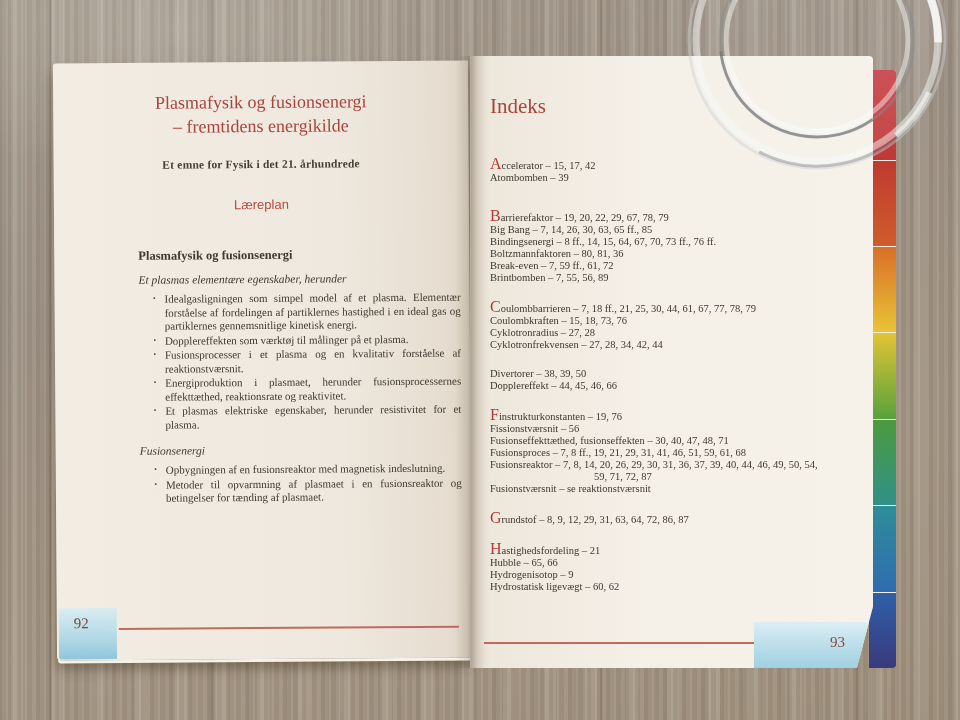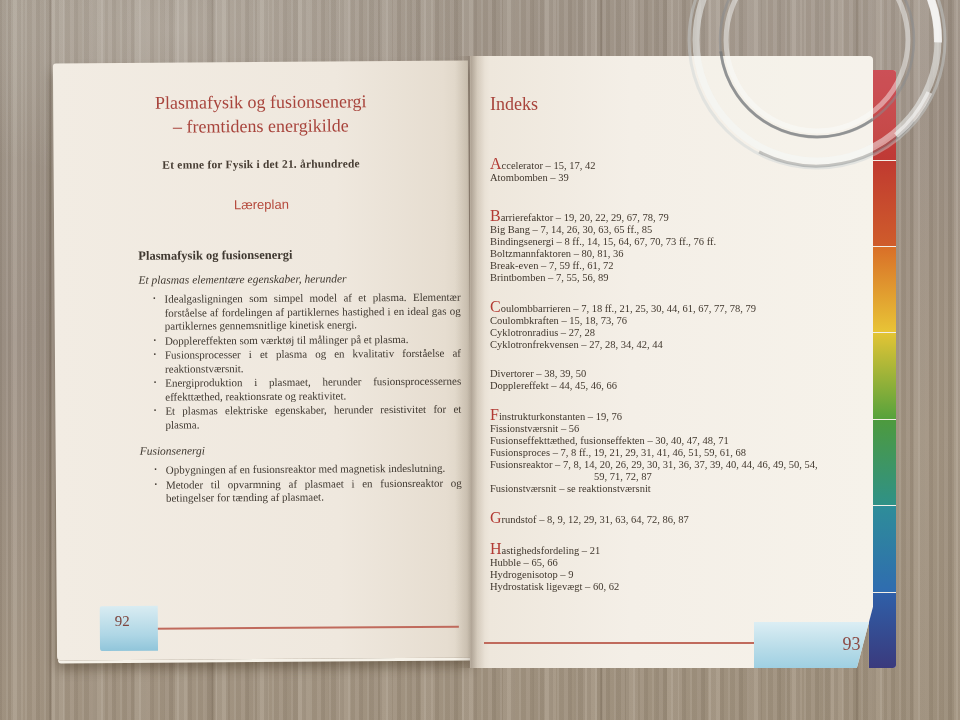--- a/index.html
+++ b/index.html
@@ -56,36 +56,36 @@
   .lp-subtitle{margin-top:20px;font-size:11.5px;font-weight:bold;color:#473d33;letter-spacing:.2px;}
   .lp-laereplan{margin-top:27px;font-family:"Liberation Sans",sans-serif;font-size:13px;color:#b5493c;}
   .lp-body{position:absolute;top:186px;left:84px;width:322px;color:#3f3830;}
   .lp-heading{font-size:12.5px;font-weight:bold;}
   .lp-sub{font-size:11.5px;font-style:italic;margin-top:10px;}
   ul.bullets{margin:7px 0 0 0;padding:0 0 0 14px;list-style:none;}
   ul.bullets li{position:relative;font-size:11px;line-height:13.5px;text-align:justify;
       padding-left:12px;margin-bottom:1px;}
   ul.bullets li::before{content:"\00B7";position:absolute;left:0;top:-1px;font-weight:bold;}
   .lp-rule{position:absolute;top:565px;left:62px;width:340px;height:1.5px;background:#c06a5c;}
-  .lp-tab{position:absolute;left:2px;bottom:9px;width:58px;height:45px;border-radius:2px 0 0 3px;
-      background:linear-gradient(180deg,#d9ecf2 0%,#aed6e5 65%,#90c5da 100%);margin-left:41px;}
+  .lp-tab{position:absolute;left:2px;bottom:1px;width:58px;height:51px;border-radius:2px 0 0 3px;
+      background:linear-gradient(180deg,#d9ecf2 0%,#aed6e5 65%,#90c5da 100%);}
   .lp-pagenum{margin:7px 0 0 15px;font-size:15px;color:#7d453e;}
 
   
-  .rp-title{position:absolute;top:38px;left:20px;font-size:18px;color:#a8443c;text-align:center;}
+  .rp-title{position:absolute;top:38px;left:20px;font-size:21px;color:#a8443c;text-align:center;}
   .rp-index{position:absolute;top:102px;left:20px;width:336px;
       font-size:10.5px;line-height:12px;color:#40372d;}
   .index-group{margin-bottom:17px;}
   .index-group:first-child{margin-bottom:26px;}
   .index-entry{padding-left:104px;text-indent:-104px;}
   .cap{font-size:16px;color:#b23a33;line-height:inherit;}
   .rp-rule{position:absolute;top:586px;left:14px;width:312px;height:1.5px;background:#c06a5c;}
   .rp-tab{position:absolute;left:284px;top:566px;width:119px;height:46px;
       background:linear-gradient(180deg,#dceef4 0%,#b6dbe8 60%,#9fd0e2 100%);}
-  .rp-pagenum{margin:12px 0 0 76px;font-size:18px;color:#8c4a44;text-align:center;}
+  .rp-pagenum{margin:12px 0 0 76px;font-size:15px;color:#8c4a44;}
 
   
   .glass{position:absolute;left:655px;top:-108px;z-index:10;pointer-events:none;}
 </style>
 </head>
 <body>
 
 <div class="stage">
   <div class="wood"></div>
 

